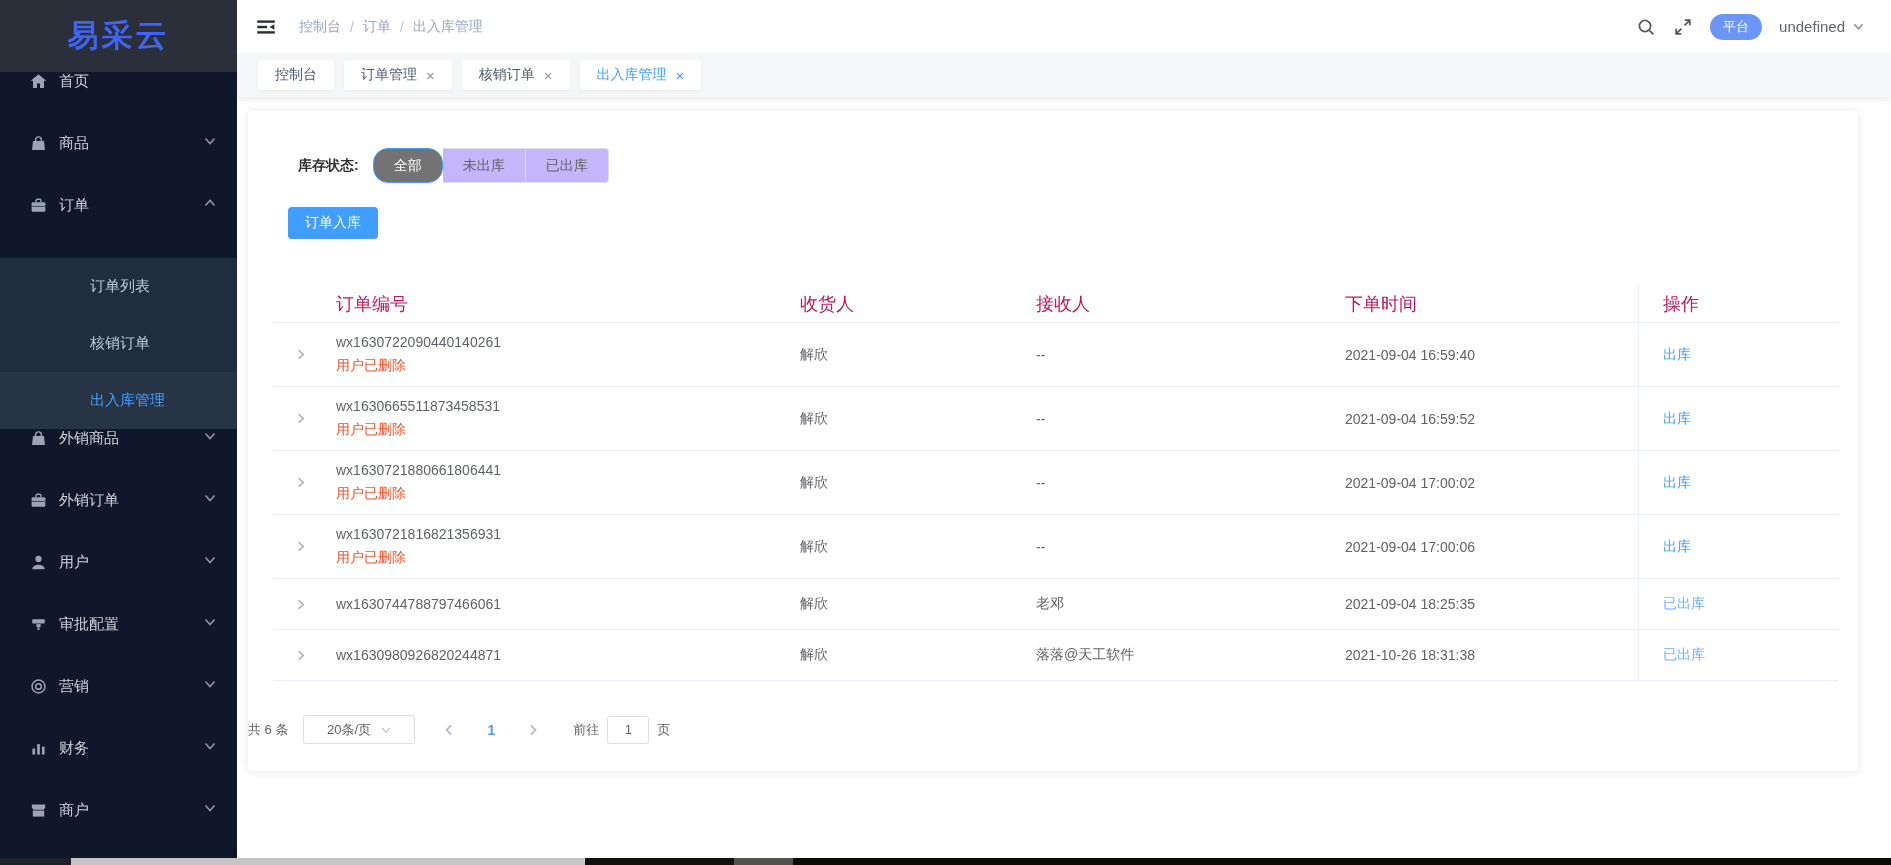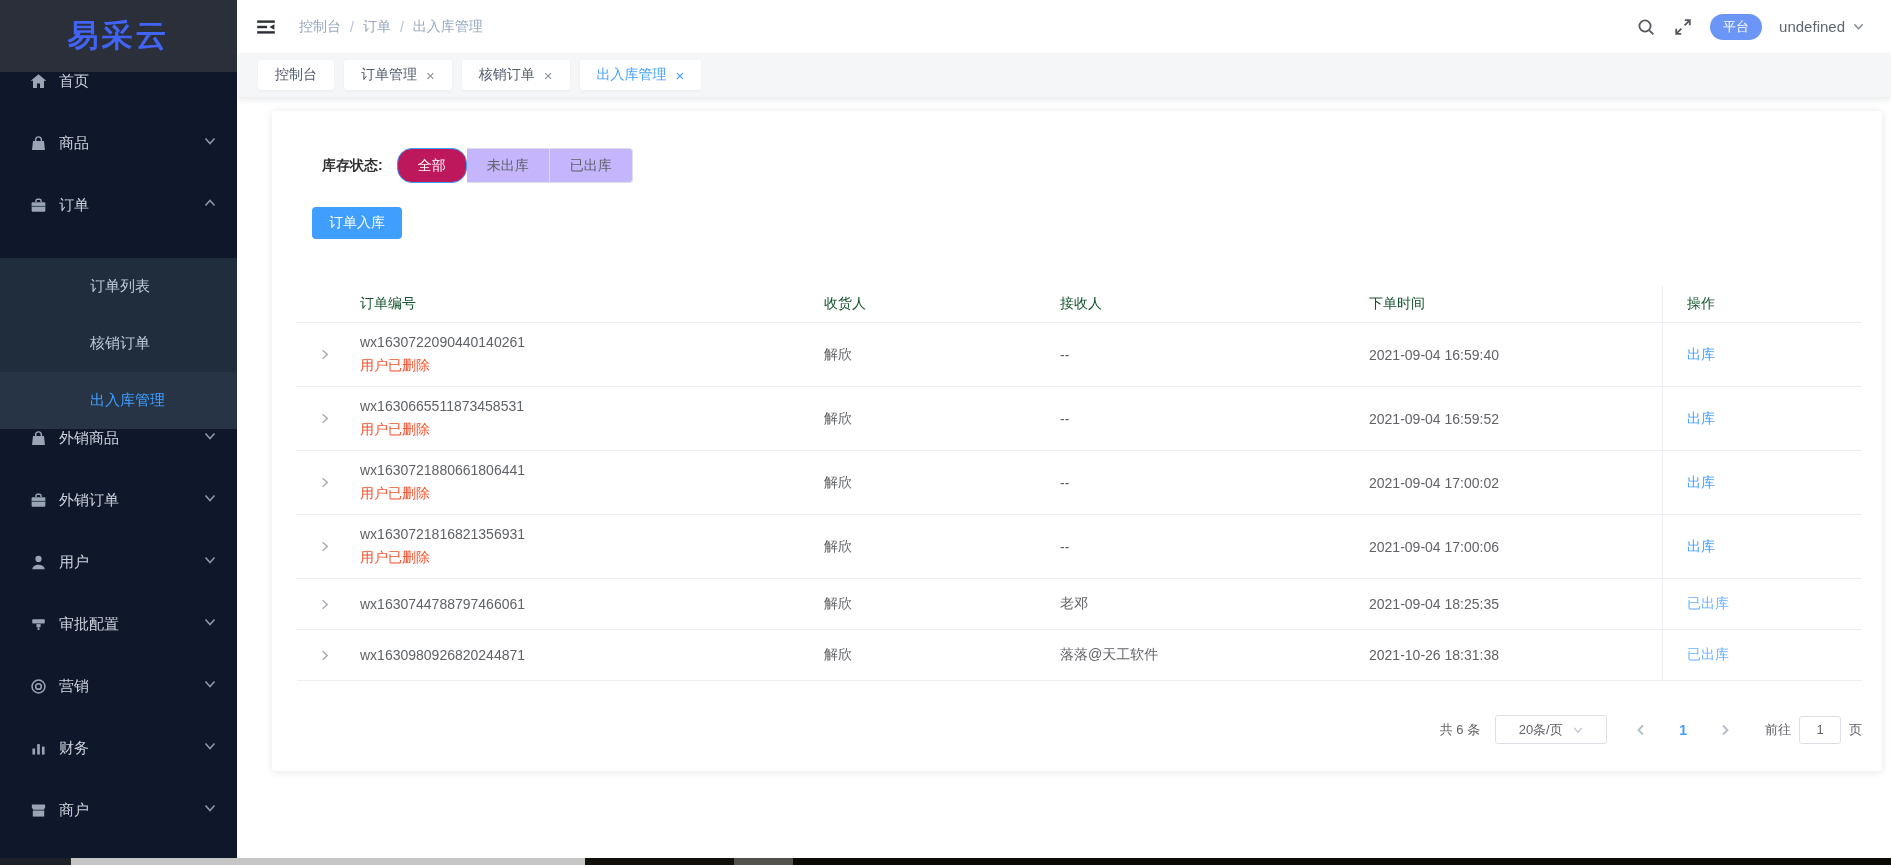--- a/index.html
+++ b/index.html
@@ -44,57 +44,57 @@
   .tabbar { height:44px; background:#f4f6f8; display:flex; align-items:center; gap:10px;
     padding:0 21px; position:relative; z-index:2; box-shadow:0 3px 6px rgba(60,70,90,0.10); flex-shrink:0; }
   .tab { background:#fff; height:30px; display:flex; align-items:center; padding:0 17px;
     font-size:14px; color:#515a6e; border-radius:3px; gap:9px;
     box-shadow:0 1px 3px rgba(0,0,0,0.05); cursor:pointer; white-space:nowrap; }
   .tab.active { color:#409eff; }
   .tab-close { font-size:15px; line-height:1; color:#8d939c; cursor:pointer; }
   .tab.active .tab-close { color:#409eff; }
 
   .content { flex:1; position:relative; background:#fff; }
-  .card { position:absolute; left:35px; top:14px; width:1610px; height:660px; background:#fff;
+  .card { position:absolute; left:11px; top:14px; width:1610px; height:660px; background:#fff;
     border-radius:4px; box-shadow:0 1px 8px rgba(0,21,41,0.10); }
 
   
   .filter-row { margin:37px 0 0 50px; display:flex; align-items:center; height:35px; }
   .filter-label { font-size:14px; font-weight:bold; color:#303133; }
   .radio-group { margin-left:14px; display:flex; }
   .radio-btn { height:35px; padding:0 20px; display:flex; align-items:center; font-size:14px;
     color:#606266; background:#c4b5fd; border:1px solid #dcdfe6; border-left:none; cursor:pointer; }
   .radio-btn:first-child { border-left:1px solid #dcdfe6; border-radius:4px 0 0 4px; }
   .radio-btn:last-child { border-radius:0 4px 4px 0; }
-  .radio-btn.active { background:#be185d; border-color:#409eff; color:#fff;border-radius:15px; }
+  .radio-btn.active { background:#737373; border-color:#409eff; color:#fff;border-radius:15px; }
   .inbound-btn { margin:24px 0 0 40px; background:#409eff; color:#fff; border:none;
     border-radius:4px; height:32px; padding:0 17px; font-size:14px; cursor:pointer; }
 
   
   .table-wrap { position:relative; margin:46px 20px 0 25px; }
   .vsep { position:absolute; top:0; bottom:0; left:1365px; width:1px; background:#ebeef5; }
   .trow { display:flex; align-items:center; border-bottom:1px solid #ebeef5; }
-  .thead { height:38px; color:#14532d; font-size:14px; }
+  .thead { height:38px; color:#be185d; font-size:18px; }
   .drow { height:64px; color:#606266; font-size:14px; }
   .drow.single { height:51px; }
   .c0 { width:52px; padding-left:21px; display:flex; align-items:center; }
   .c1 { width:465px; padding-left:11px; }
   .c2 { width:235px; padding-left:10px; }
   .c3 { width:310px; padding-left:11px; }
   .c4 { width:303px; padding-left:10px; }
   .c5 { width:200px; padding-left:25px; }
   .row-chevron { width:13px; height:13px; color:#a8abb2; display:flex; cursor:pointer; }
   .row-chevron svg { width:13px; height:13px; }
   .order-no { color:#5f6266; }
   .deleted-note { color:#f4502c; margin-top:7px; }
   .action-link { color:#409eff; font-size:14px; cursor:pointer; text-decoration:none; }
   .action-link.done { color:#66b1ff; }
 
   
-  .pagination { display:flex; align-items:center; justify-content:flex-end;
+  .pagination { display:flex; align-items:center; justify-content:flex-start;
     margin:34px 20px 0 0; height:29px; color:#606266; font-size:13px; }
   .pg-total { margin-right:15px; }
   .pg-size { width:112px; height:29px; border:1px solid #dcdfe6; border-radius:3px;
     display:flex; align-items:center; justify-content:center; gap:9px; color:#606266; cursor:pointer; background:#fff; }
   .pg-size .dd-caret { width:12px; height:12px; color:#c0c4cc; display:flex; }
   .pg-size .dd-caret svg { width:12px; height:12px; }
   .pg-arrow { width:12px; height:12px; color:#b4bccc; display:flex; cursor:pointer; }
   .pg-arrow svg { width:12px; height:12px; }
   .pg-prev { margin-left:28px; }
   .pg-page { margin:0 32px; color:#409eff; font-size:14px; font-weight:bold; cursor:pointer; }

